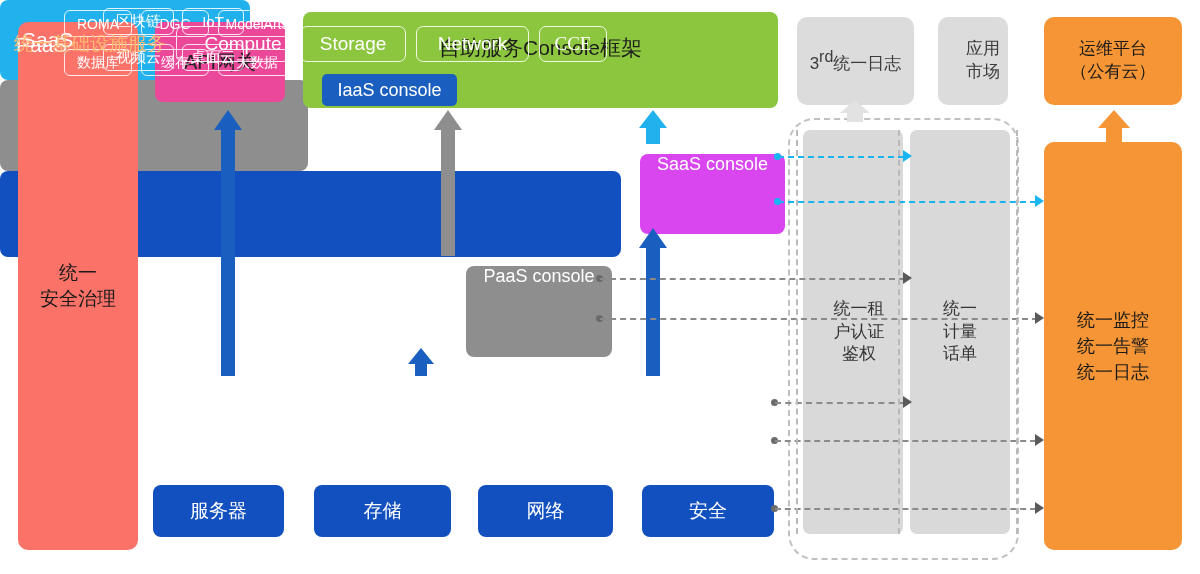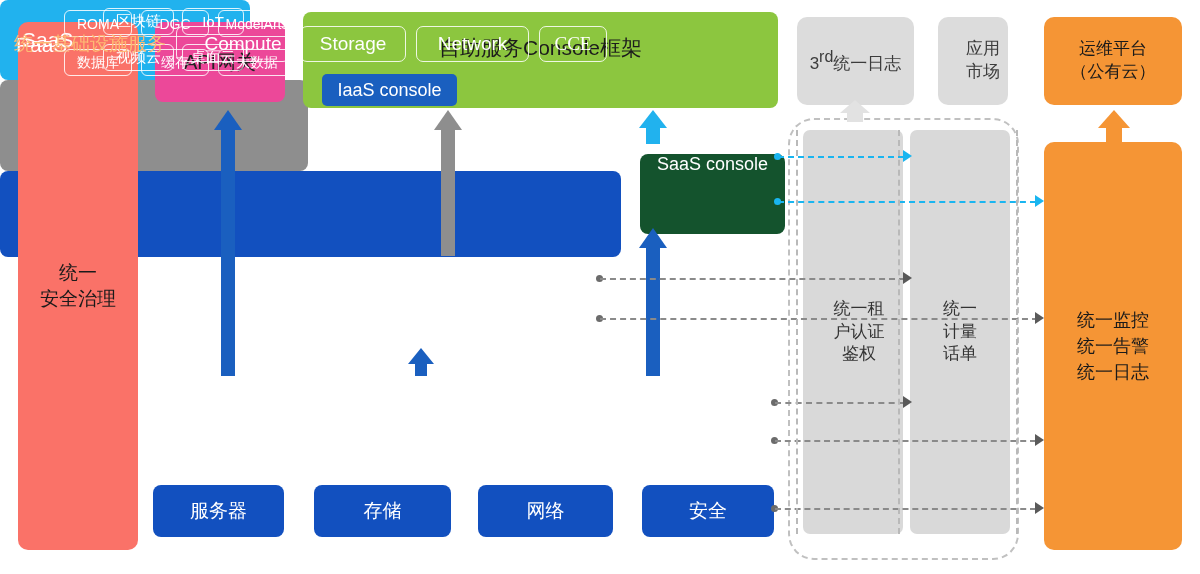--- a/index.html
+++ b/index.html
@@ -11,21 +11,21 @@
   .security{left:18px;top:22px;width:120px;height:528px;background:#fa7268;border-radius:10px;
             color:#1a1a1a;font-size:19px;line-height:1.35;font-weight:400;}
   .apigw{left:155px;top:22px;width:130px;height:80px;background:#ec4899;border-radius:8px;
          color:#222;font-size:20px;}
   .console{left:303px;top:12px;width:475px;height:96px;background:#8cc63f;border-radius:8px;}
   .console-title{position:absolute;left:0;right:0;top:22px;text-align:center;color:#1c1c1c;font-size:21px;}
   .chip{position:absolute;top:62px;height:32px;border-radius:5px;display:flex;align-items:center;
         justify-content:center;color:#fff;font-size:18px;padding:0 12px;box-sizing:border-box;}
   .chip.iaas{left:19px;width:135px;background:#1a5fbf;}
   .chip.paas{left:163px;width:146px;background:#8e8e8e;}
-  .chip.saas{left:337px;width:145px;background:#14532d;}
+  .chip.saas{left:337px;width:145px;background:#d946ef;}
 
   .cloudmgr{left:797px;top:17px;width:117px;height:88px;background:#dcdcdc;border-radius:10px;
             color:#3c3c3c;font-size:17px;}
   .appmarket{left:938px;top:17px;width:70px;height:88px;background:#dcdcdc;border-radius:10px;
              color:#3c3c3c;font-size:17px;line-height:1.35;padding-left:20px;}
   .opsplat{left:1044px;top:17px;width:138px;height:88px;background:#f59535;border-radius:10px;
            color:#1a1a1a;font-size:17px;line-height:1.35;}
   .opsbar{left:1044px;top:142px;width:138px;height:408px;background:#f59535;border-radius:10px;
           color:#1a1a1a;font-size:18px;line-height:1.45;}
 
@@ -105,20 +105,21 @@
     </div>
   </div>
 
   <div class="box apigw">
     <span>API网关</span>
   </div>
 
   <div class="box console">
     <div class="console-title">自助服务Console框架</div>
     <div class="chip iaas">IaaS console</div>
+    <div class="chip paas">PaaS console</div>
     <div class="chip saas">SaaS console</div>
   </div>
 
   <div class="box cloudmgr">
     <span><span>3</span><sup style="font-size:16px">rd</sup><span>统一日志</span></span>
   </div>
 
   <div class="box appmarket">
     <div>
       <div>应用</div>

